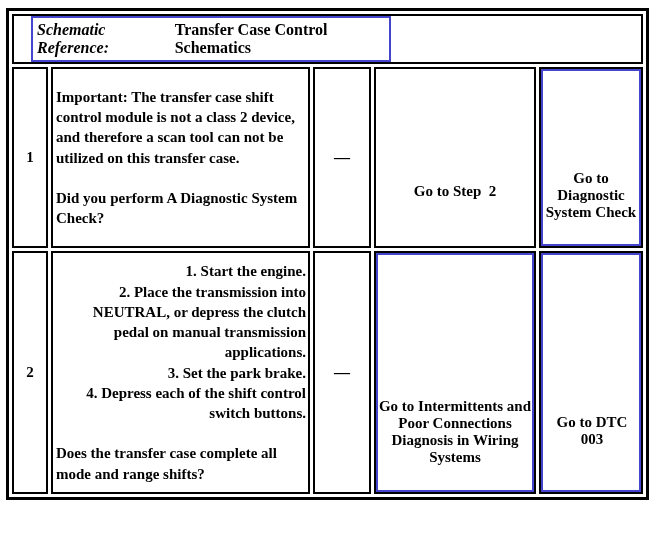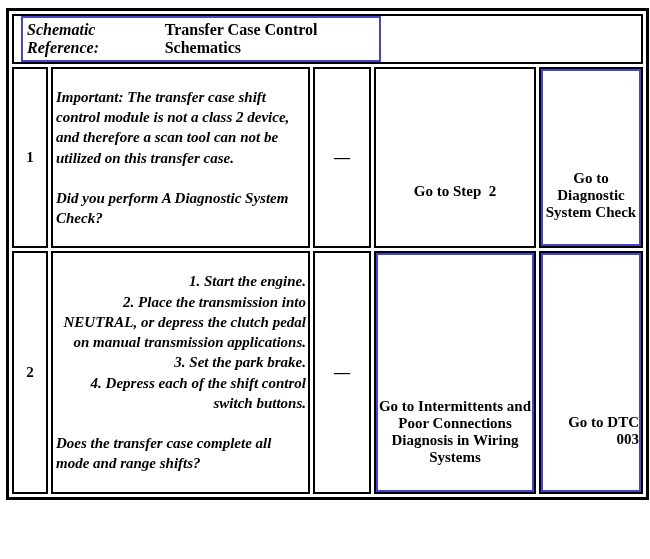--- a/index.html
+++ b/index.html
@@ -44,21 +44,21 @@
   tr.r2 td { height: 243px; }
 
   
   td.schem {
     height: 50px;
     padding: 0;
     position: relative;
     font-size: 16px;
   }
   .schem-linkbox {
-    position: absolute; left: 7px; top: 0; bottom: 0;
+    position: absolute; left: 17px; top: 0; bottom: 0;
     width: 360px;
     border: 2px solid #4444cc;
     display: flex; align-items: center;
     padding-left: 4px;
   }
   .schem-label { font-style: italic; font-weight: bold; }
   .schem-value { font-weight: bold; margin-left: 5px; }
 
   
   td.goto-plain { vertical-align: bottom; text-align: center; }
@@ -69,23 +69,23 @@
   .bluebox {
     position: absolute; left: 0; top: 0; right: 0; bottom: 0;
     border: 2px solid #4444cc;
     display: flex; flex-direction: column;
     justify-content: flex-end; align-items: center;
     text-align: center;
     font-weight: bold;
   }
   .bluebox.no1  { padding-bottom: 23px; }
   .bluebox.yes2 { padding-bottom: 24px; }
-  .bluebox.no2  { padding-bottom: 42px; align-items: flex-start; text-align: right; padding-left: 2px; }
+  .bluebox.no2  { padding-bottom: 42px; align-items: flex-start; text-align: center; padding-left: 2px; }
 
-  .action p { margin: 0; font-style: italic; }
+  .action p { margin: 0; }
   .action p.gap-above { margin-top: 20px; }
   .action p.num-item { text-indent: 17px; text-align: right; }
   .preline { white-space: pre-wrap; }
 </style>
 </head>
 <body>
 
 <div class="page">
   <table class="diag">
     <colgroup>

